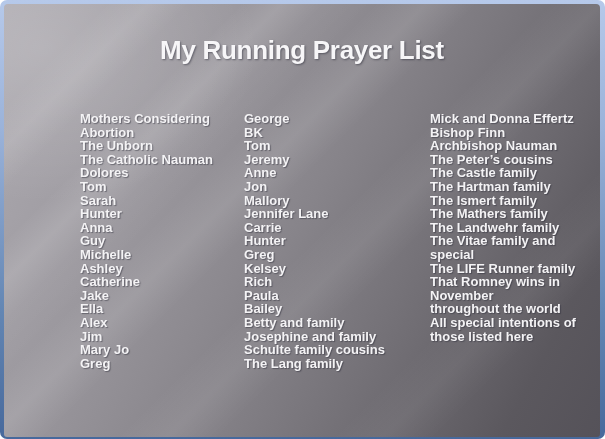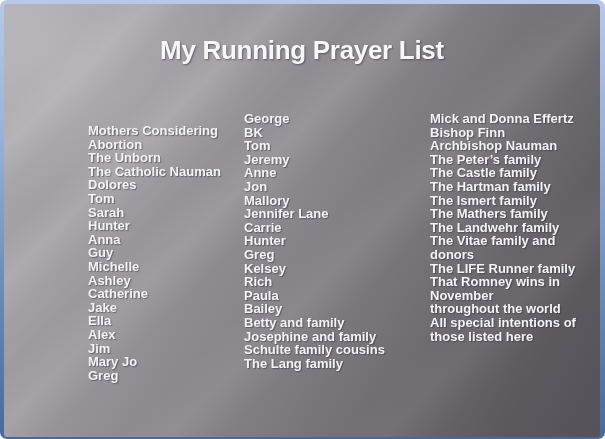--- a/index.html
+++ b/index.html
@@ -47,21 +47,21 @@
   .col {
     position: absolute;
     top: 108px;
     font-size: 13px;
     font-weight: bold;
     line-height: 13.6px;
     color: #f4f3f5;
     text-shadow: 1px 1px 1px rgba(45,45,58,0.5);
     white-space: nowrap;
   }
-  .col1 { left: 84px; margin-top: 12px; }
+  .col1 { left: 76px; }
   .col2 { left: 240px; }
   .col3 { left: 426px; }
 </style>
 </head>
 <body>
 
 <div class="frame">
   <div class="slide">
     <h1 class="title">My Running Prayer List</h1>
     <div class="col col1">
@@ -103,28 +103,28 @@
         <div class="line">Bailey</div>
         <div class="line">Betty and family</div>
         <div class="line">Josephine and family</div>
         <div class="line">Schulte family cousins</div>
         <div class="line">The Lang family</div>
       </div>
     <div class="col col3">
         <div class="line">Mick and Donna Effertz</div>
         <div class="line">Bishop Finn</div>
         <div class="line">Archbishop Nauman</div>
-        <div class="line">The Peter’s family</div>
+        <div class="line">The Peter’s cousins</div>
         <div class="line">The Castle family</div>
         <div class="line">The Hartman family</div>
         <div class="line">The Ismert family</div>
         <div class="line">The Mathers family</div>
         <div class="line">The Landwehr family</div>
         <div class="line">The Vitae family and</div>
-        <div class="line">donors</div>
+        <div class="line">special</div>
         <div class="line">The LIFE Runner family</div>
         <div class="line">That Romney wins in</div>
         <div class="line">November</div>
         <div class="line">throughout the world</div>
         <div class="line">All special intentions of</div>
         <div class="line">those listed here</div>
       </div>
   </div>
 </div>
 

